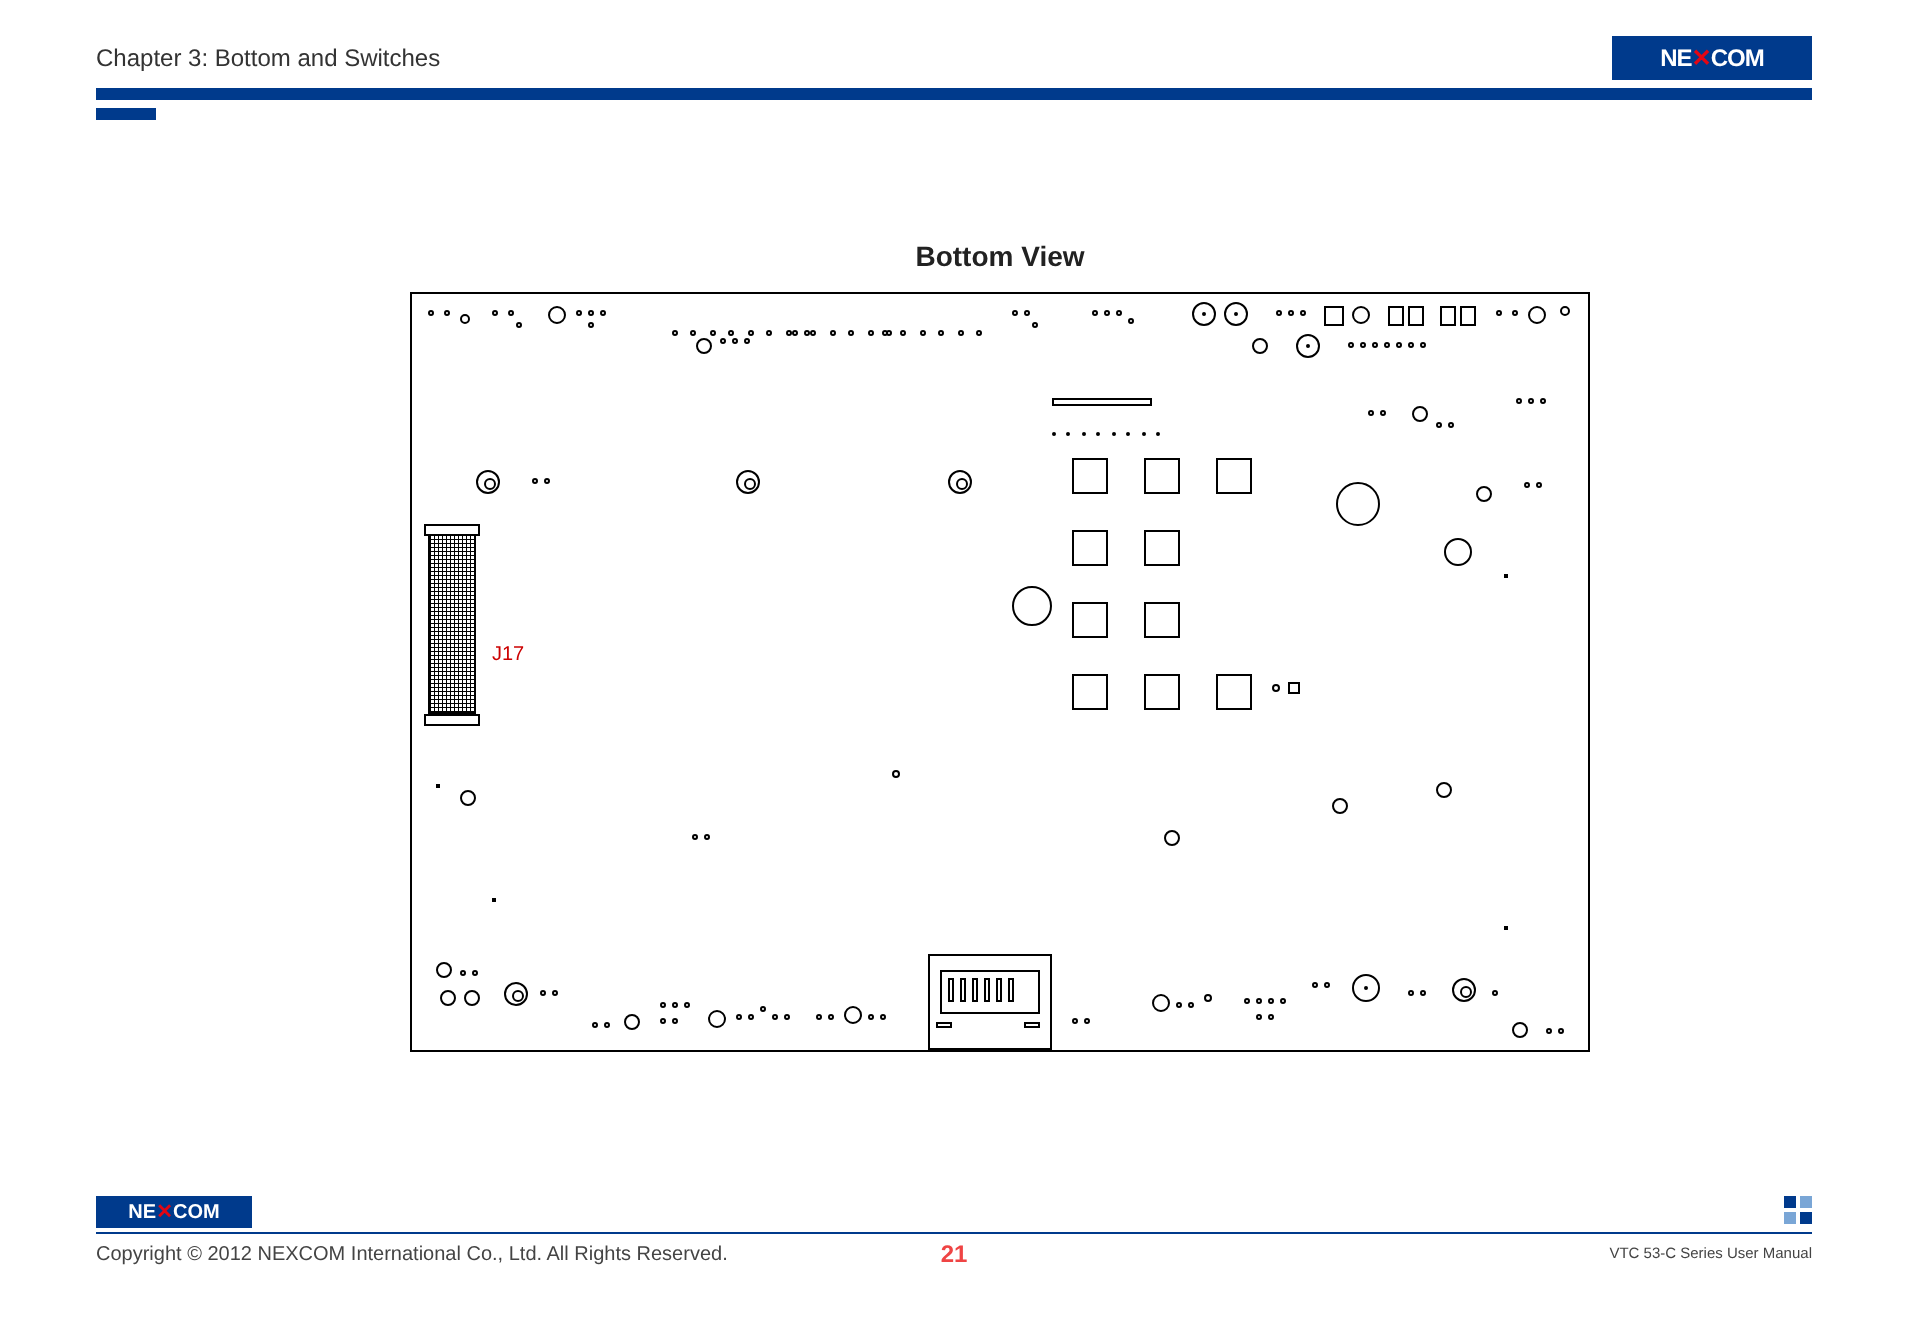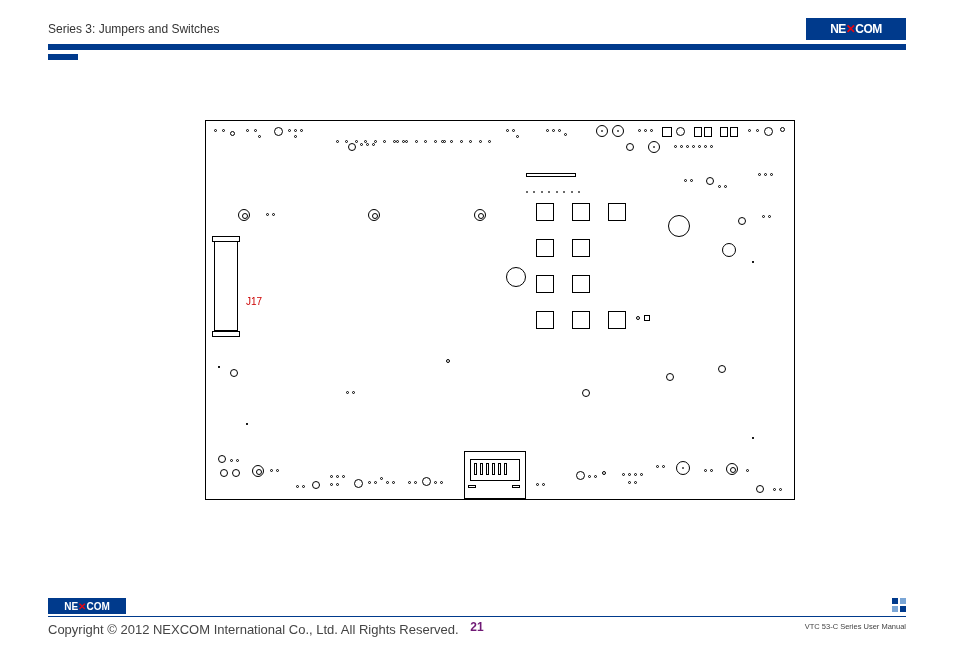--- a/index.html
+++ b/index.html
@@ -133,30 +133,30 @@
     font-size: 10px;
     font-weight: bold;
     display: flex;
     align-items: center;
     justify-content: center;
   }
   .copyright {
     position: absolute;
     left: 0;
     top: 6px;
-    font-size: 13px;
+    font-size: 10px;
     color: #444;
   }
   .page-number {
     position: absolute;
     left: 50%;
     transform: translateX(-50%);
     top: 4px;
     font-weight: bold;
-    color: #701a75;
+    color: #ef4444;
     font-size: 12px;
   }
   .manual-name {
     position: absolute;
     right: 0;
     top: 6px;
     font-size: 7.5px;
     color: #444;
   }
   .footer-mark {
@@ -168,29 +168,30 @@
   }
   .footer-mark .a { position:absolute; left:0; top:0; width:6px; height:6px; background:#003a8c; }
   .footer-mark .b { position:absolute; right:0; top:0; width:6px; height:6px; background:#7aa6d6; }
   .footer-mark .c { position:absolute; left:0; bottom:0; width:6px; height:6px; background:#7aa6d6; }
   .footer-mark .d { position:absolute; right:0; bottom:0; width:6px; height:6px; background:#003a8c; }
 </style>
 </head>
 <body>
 
 <div class="header">
-  <div class="chapter-title">Series 3: Jumpers and Switches</div>
+  <div class="chapter-title">Chapter 3: Bottom and Switches</div>
   <div class="logo-top">
     <span>NE<span style="color:#e30613">✕</span>COM</span>
   </div>
   <div class="header-rule"></div>
 </div>
 <div class="header-rule-short"></div>
 
 <div class="content">
+  <div class="diagram-title">Bottom View</div>
 
   <div class="board">
 
     <div class="dot" style="left:8px; top:8px;"></div>
     <div class="dot" style="left:16px; top:8px;"></div>
     <div class="dot" style="left:24px; top:10px; width:5px; height:5px;"></div>
     <div class="dot" style="left:40px; top:8px;"></div>
     <div class="dot" style="left:48px; top:8px;"></div>
     <div class="dot" style="left:52px; top:14px;"></div>
 

